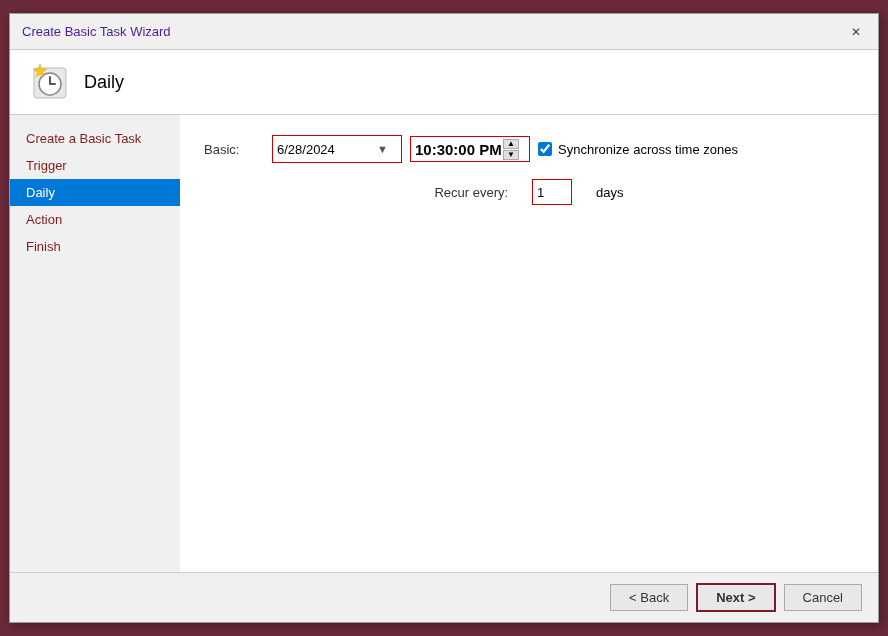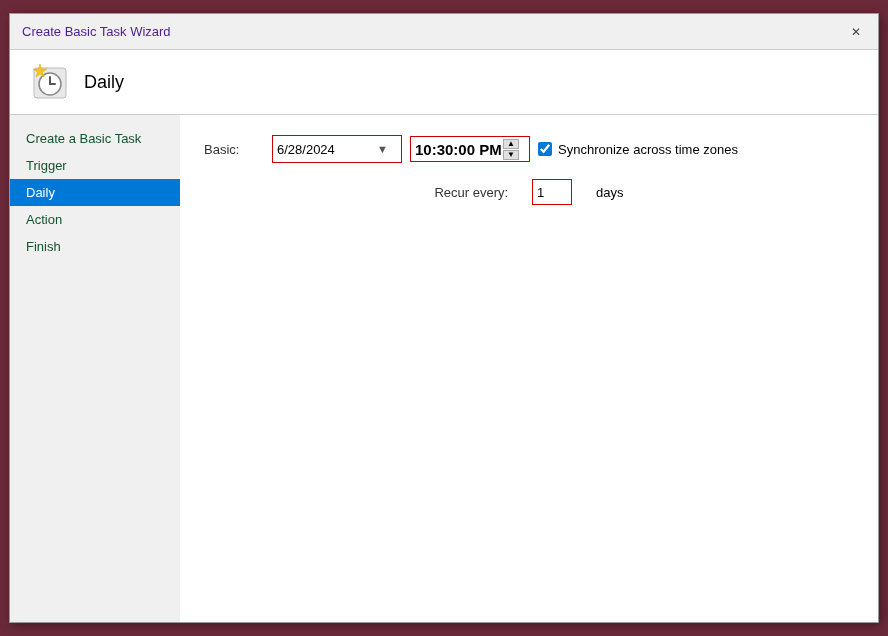--- a/index.html
+++ b/index.html
@@ -76,21 +76,21 @@
       background: #f0f0f0;
     }
     .sidebar {
       width: 170px;
       padding: 10px 0;
       background: #f0f0f0;
     }
     .sidebar-item {
       padding: 6px 16px;
       cursor: pointer;
-      color: #14532d;
+      color: #7f1d1d;
       font-size: 13px;
     }
     .sidebar-item.active {
       background: #0078d7;
       color: white;
     }
     .main-content {
       flex: 1;
       padding: 20px 24px;
       background: white;
@@ -282,13 +282,18 @@
       <div class="recur-row">
         <span class="form-label">Recur every:</span>
         <div class="recur-input-wrapper">
           <input type="text" value="1" style="">
         </div>
         <span>days</span>
       </div>
     </div>
   </div>
 
+  <div class="footer">
+    <button class="footer-btn">&lt; Back</button>
+    <button class="footer-btn primary">Next &gt;</button>
+    <button class="footer-btn">Cancel</button>
+  </div>
 </div>
 
 </body></html>

